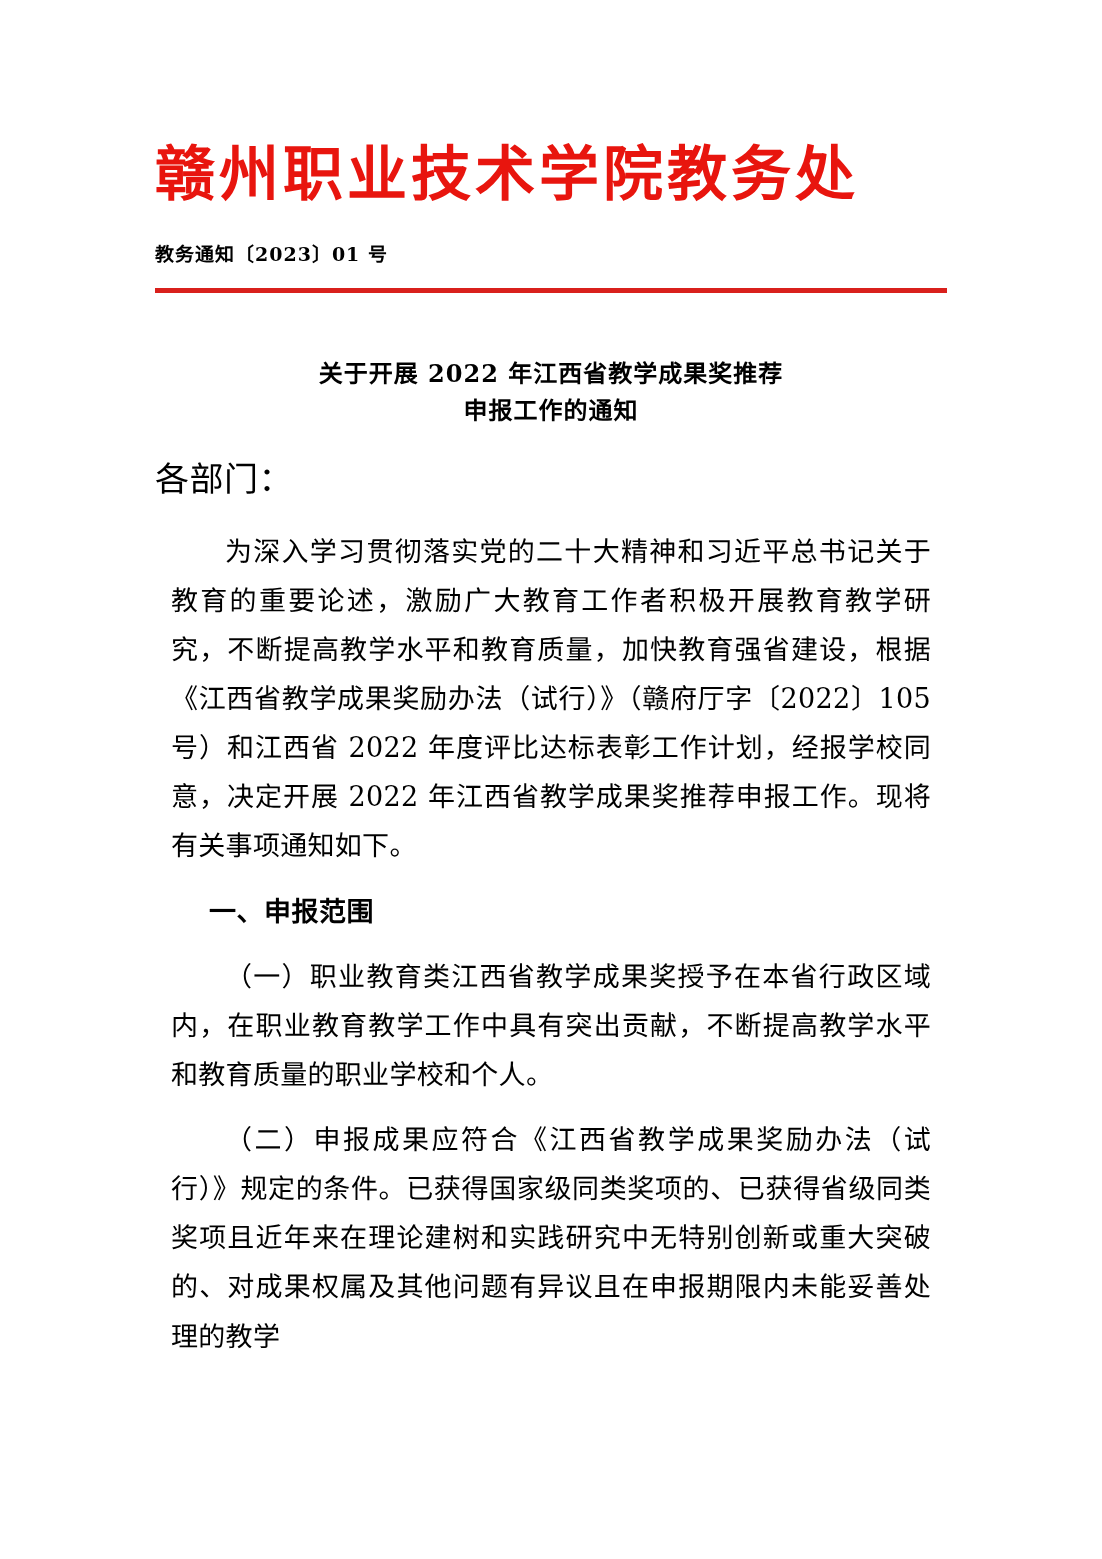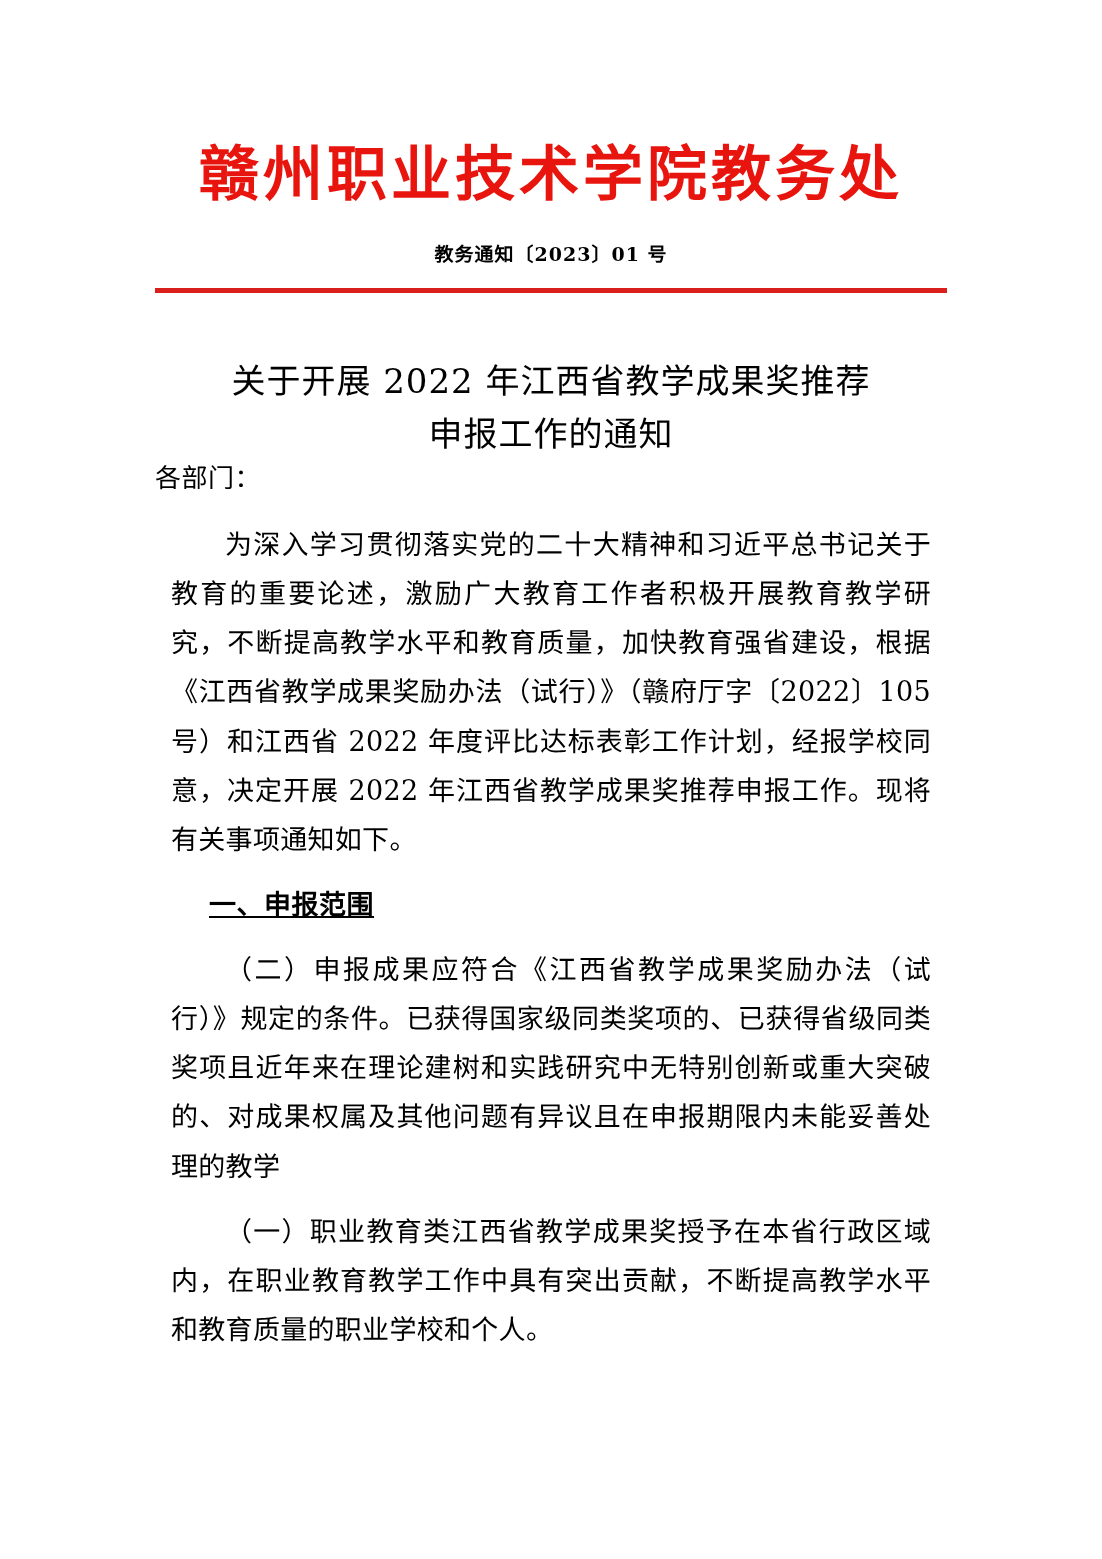--- a/index.html
+++ b/index.html
@@ -15,21 +15,20 @@
     overflow: hidden;
   }
   .page {
     position: relative;
     width: 1102px;
     height: 1559px;
     box-sizing: border-box;
     padding: 0 155px;
   }
   .doc-header {
-    text-align: center;
     padding-top: 140px;
   }
   .org-title {
     color: #e8150e;
     font-size: 60px;
     font-weight: bold;
     letter-spacing: 4px;
     line-height: 1.15;
     font-family: "DejaVu Serif", "Liberation Serif", serif;
   }
@@ -42,27 +41,28 @@
   }
   .red-rule {
     margin-top: 22px;
     height: 5px;
     background: #d9201c;
     width: 100%;
   }
   .doc-title {
     margin-top: 62px;
     text-align: center;
-    font-size: 34px;
-    font-weight: normal;
+    font-size: 24px;
+    font-weight: bold;
     line-height: 1.55;
     letter-spacing: 1px;
   }
   .salutation {
-    font-size: 26px;
+    margin-top: 26px;
+    font-size: 34px;
     line-height: 1.45;
     letter-spacing: 0.5px;
   }
   p.body-text {
     margin: 16px;
     font-size: 27px;
     line-height: 1.82;
     text-align: justify;
     text-justify: inter-ideograph;
     letter-spacing: 0.3px;
@@ -70,21 +70,20 @@
   p.indent {
     text-indent: 2em;
   }
   p.section-heading {
     margin: 14px 0 0 0;
     font-size: 27px;
     font-weight: bold;
     text-indent: 2em;
     line-height: 1.82;
     letter-spacing: 0.5px;
-    text-decoration: underline;
   }
   .spacer-sm { height: 6px; }
 </style>
 </head>
 <body>
 
 <div class="page">
 
   <div class="doc-header">
     <div class="org-title">赣州职业技术学院教务处</div>
@@ -99,17 +98,17 @@
   </div>
 
   <div class="salutation">各部门：</div>
 
   <div class="spacer-sm"></div>
 
   <p class="body-text indent">为深入学习贯彻落实党的二十大精神和习近平总书记关于教育的重要论述，激励广大教育工作者积极开展教育教学研究，不断提高教学水平和教育质量，加快教育强省建设，根据《江西省教学成果奖励办法（试行）》（赣府厅字〔2022〕105 号）和江西省 2022 年度评比达标表彰工作计划，经报学校同意，决定开展 2022 年江西省教学成果奖推荐申报工作。现将有关事项通知如下。</p>
 
   <p class="section-heading">一、申报范围</p>
 
+  <p class="body-text indent">（一）职业教育类江西省教学成果奖授予在本省行政区域内，在职业教育教学工作中具有突出贡献，不断提高教学水平和教育质量的职业学校和个人。</p>
+
   <p class="body-text indent">（二）申报成果应符合《江西省教学成果奖励办法（试行）》规定的条件。已获得国家级同类奖项的、已获得省级同类奖项且近年来在理论建树和实践研究中无特别创新或重大突破的、对成果权属及其他问题有异议且在申报期限内未能妥善处理的教学</p>
-
-  <p class="body-text indent">（一）职业教育类江西省教学成果奖授予在本省行政区域内，在职业教育教学工作中具有突出贡献，不断提高教学水平和教育质量的职业学校和个人。</p>
 
 </div>
 
 </body></html>

